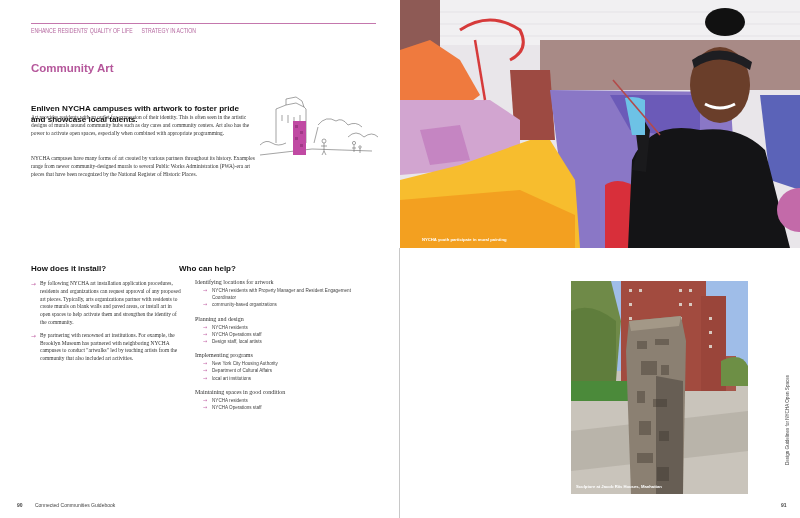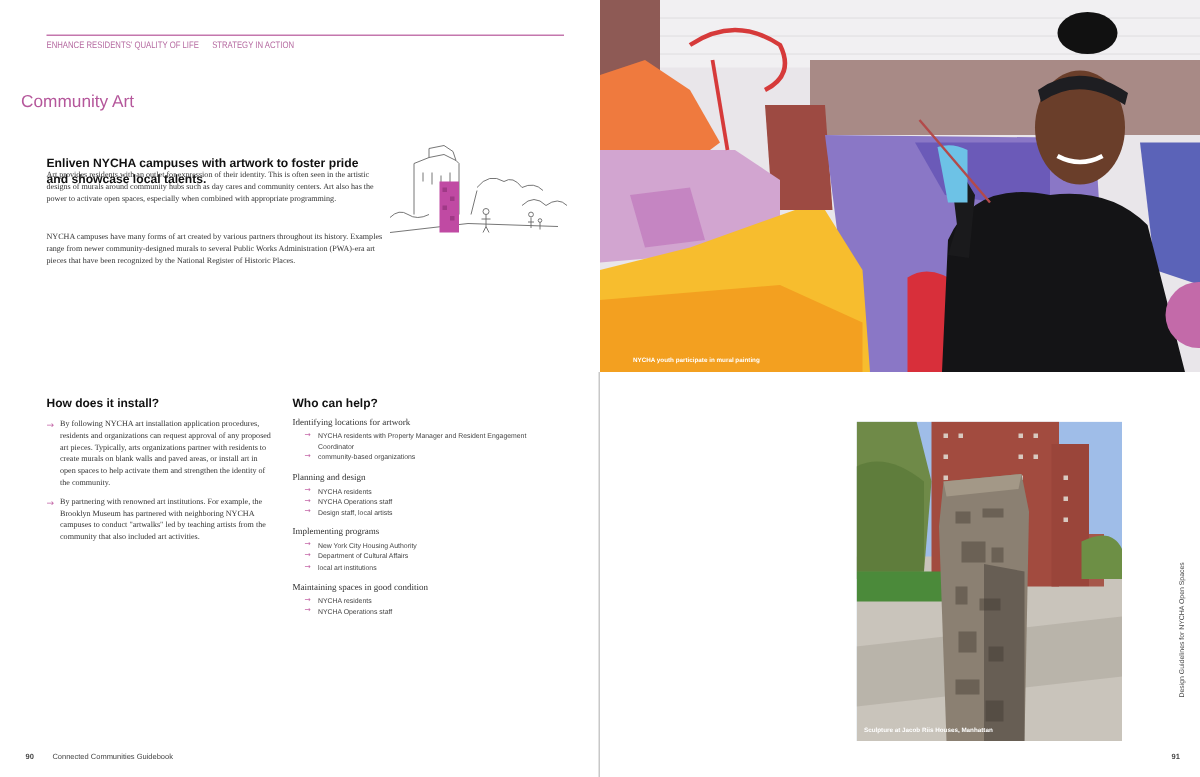--- a/index.html
+++ b/index.html
@@ -8,31 +8,31 @@
 
   .page { position: absolute; top: 0; height: 518px; background: #fff; }
   .page-left { left: 0; width: 400px; }
   .page-right { left: 400px; width: 400px; }
   .gutter { position: absolute; left: 399px; top: 248px; width: 1px; height: 270px; background: #c8c8c8; }
 
   .top-rule { position: absolute; left: 31px; top: 23px; width: 345px; height: 1px; background: #c477ad; }
   .breadcrumb { position: absolute; left: 31px; top: 27px; font-family: "Liberation Sans Narrow", "Liberation Sans", sans-serif; font-size: 6.3px; color: #b569a0; letter-spacing: 0; transform: scaleX(0.82); transform-origin: left; white-space: nowrap; }
   .breadcrumb span { margin-right: 9px; }
 
-  .title { position: absolute; left: 14px; top: 62px; font-size: 11.5px; font-weight: normal; color: #b5579b; }
+  .title { position: absolute; left: 31px; top: 62px; font-size: 11.5px; font-weight: bold; color: #b5579b; }
   .subhead { position: absolute; left: 31px; top: 103px; width: 220px; font-size: 8.1px; font-weight: bold; line-height: 11px; color: #111; }
   .body-text { position: absolute; left: 31px; width: 230px; font-family: "Liberation Serif", serif; font-size: 5.4px; line-height: 7.9px; color: #333; }
   .p1 { top: 114px; }
   .p2 { top: 155px; }
 
   .sketch { position: absolute; left: 252px; top: 95px; width: 132px; height: 66px; }
 
   .h2 { position: absolute; top: 264px; font-size: 8px; font-weight: bold; color: #111; }
   .h2-left { left: 31px; }
-  .h2-right { left: 195px; text-align: center; }
+  .h2-right { left: 179px; text-align: center; }
 
   .bullets-left { position: absolute; left: 31px; top: 280px; width: 150px; }
   .bl-item { position: relative; padding-left: 9px; font-family: "Liberation Serif", serif; font-size: 5.4px; line-height: 7.8px; color: #333; margin-bottom: 5px; }
   .arrow { position: absolute; left: 0; top: 0; color: #c56aa9; font-size: 6px; font-family: "DejaVu Sans", sans-serif; }
 
   .help { position: absolute; left: 195px; top: 279px; width: 180px; }
   .help-group { margin-bottom: 7px; }
   .help-label { font-family: "Liberation Serif", serif; font-size: 6px; color: #333; margin-bottom: 2px; }
   .help-item { position: relative; padding-left: 17px; font-size: 4.6px; line-height: 7.2px; color: #444; }
   .help-item .arrow { left: 8px; font-size: 5px; }

